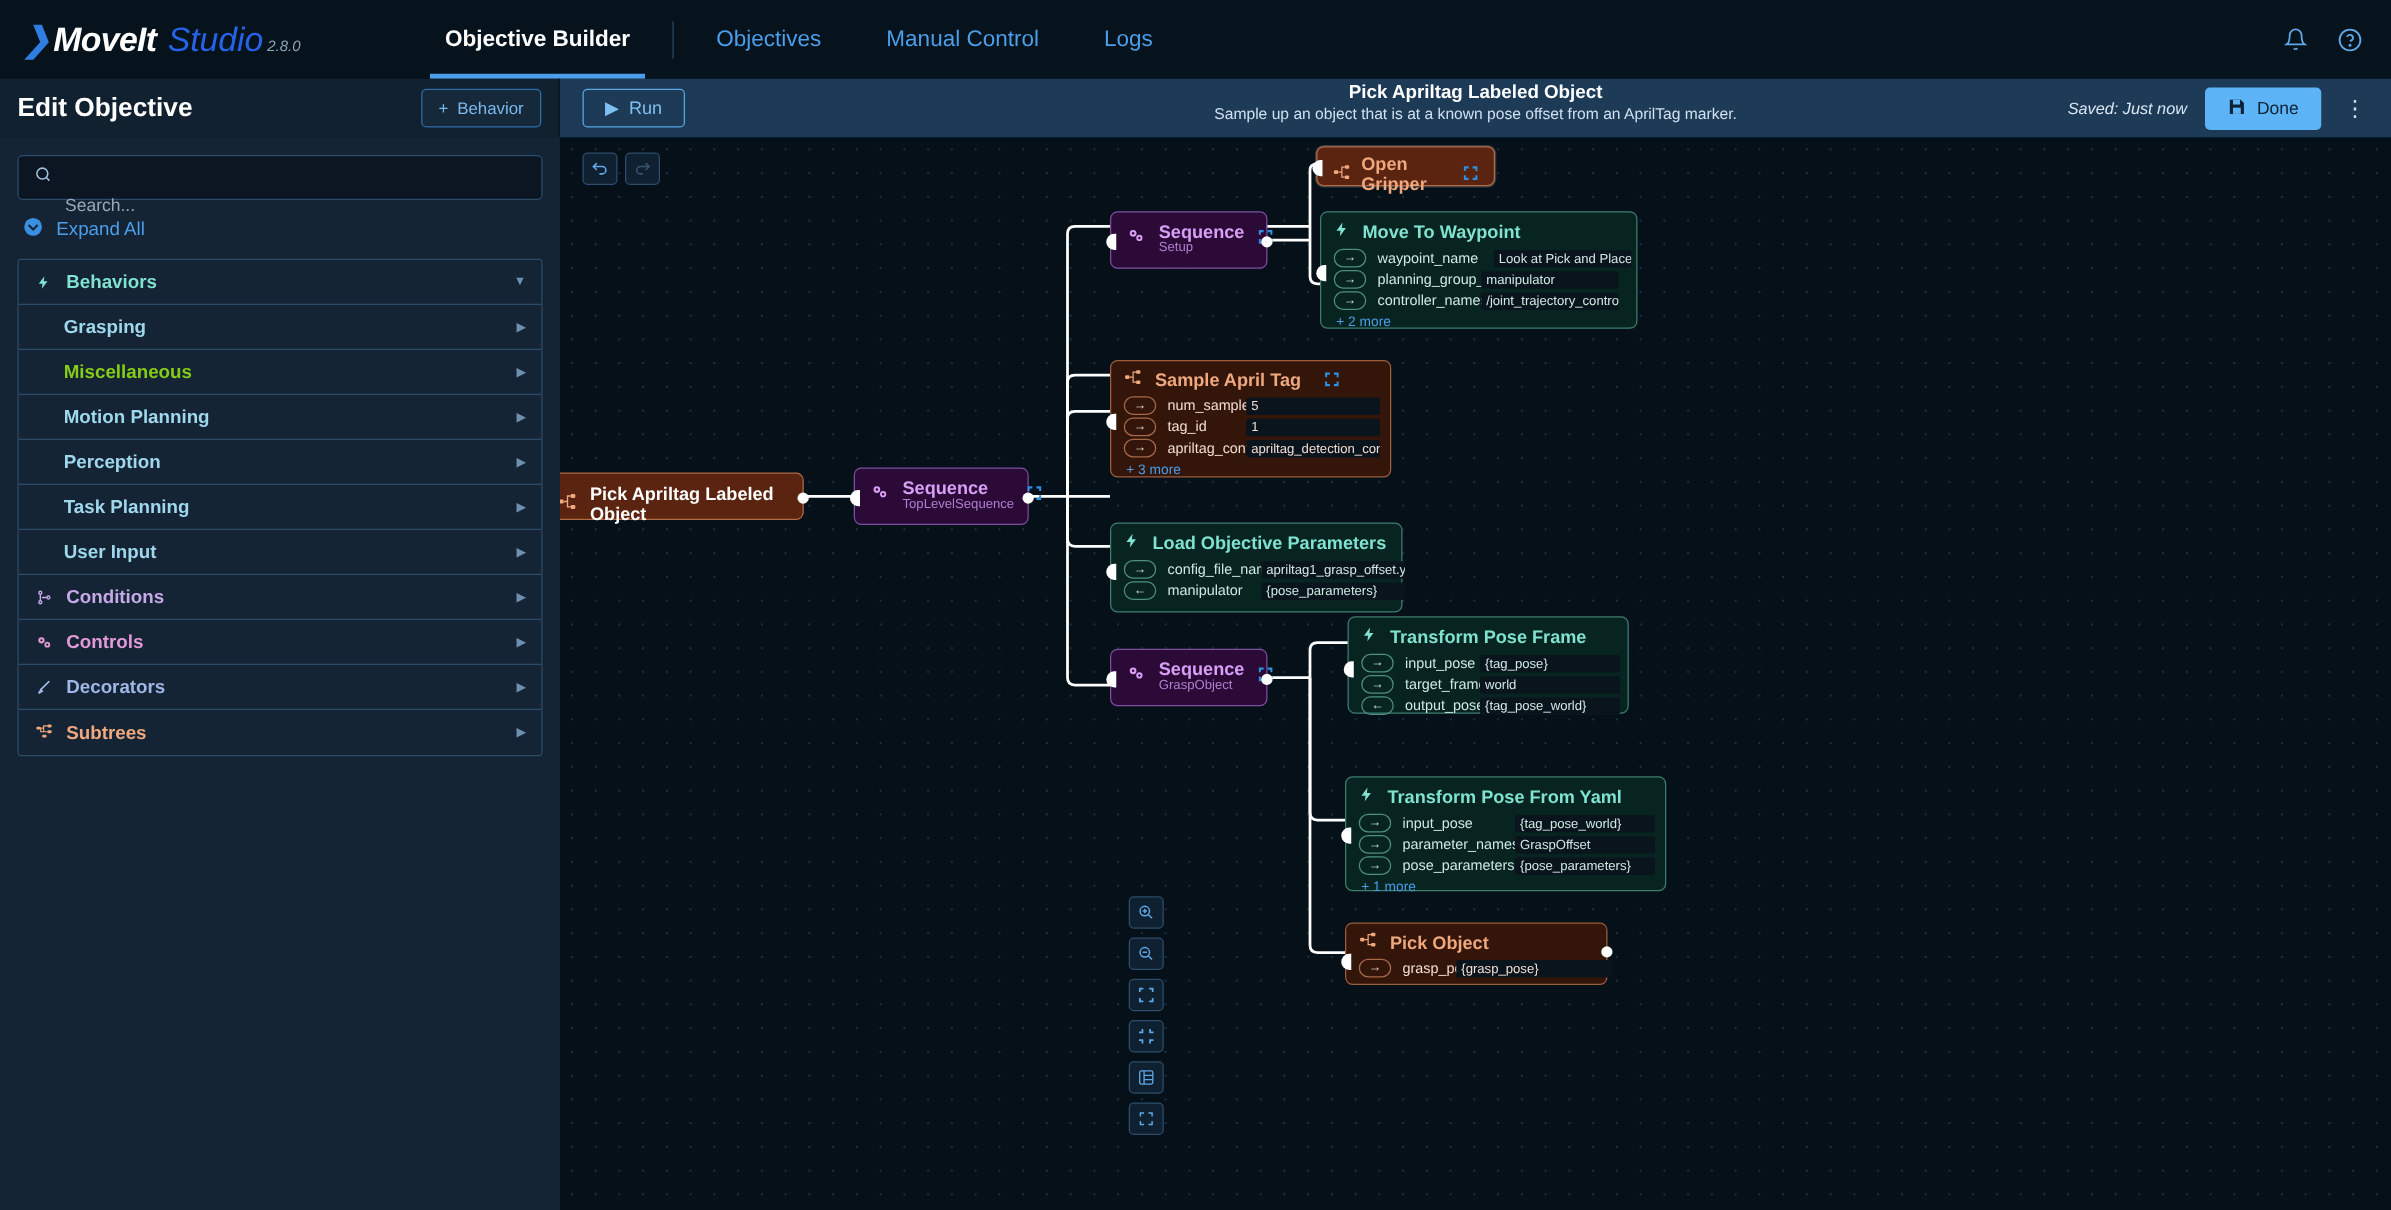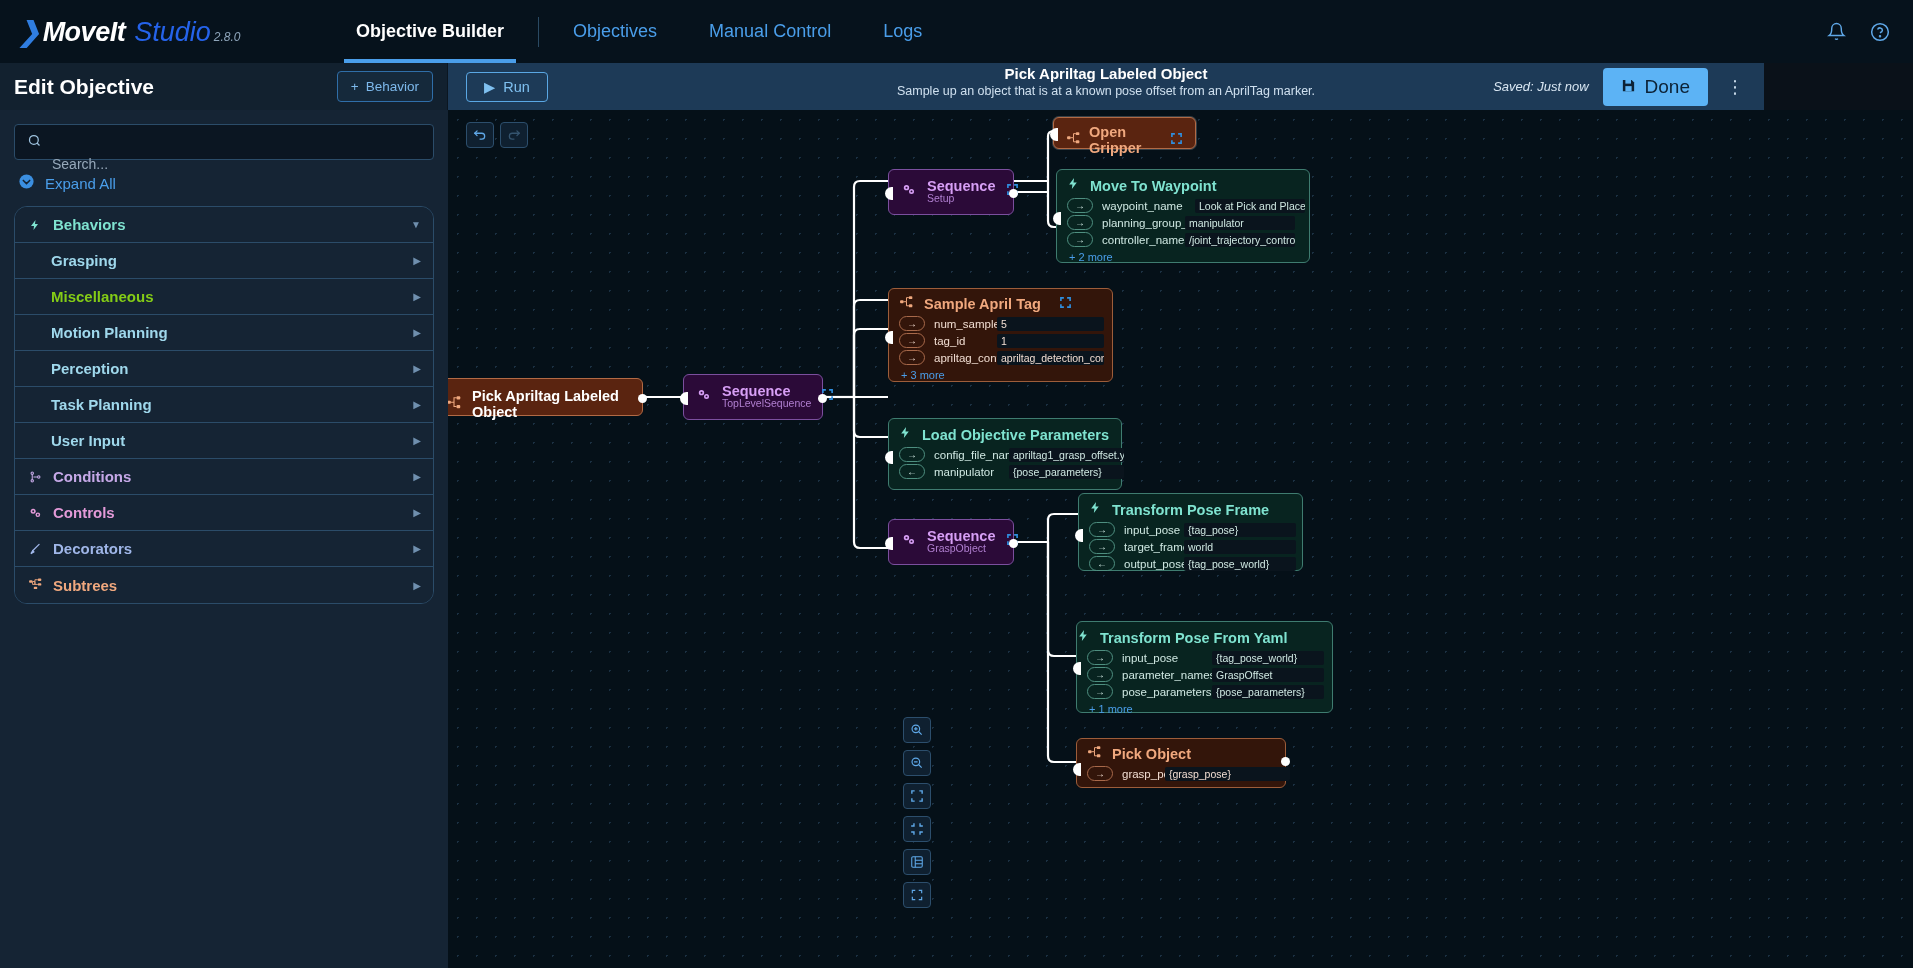--- a/index.html
+++ b/index.html
@@ -33,21 +33,21 @@
     content:""; position:absolute; left: 14px; right: 14px; bottom: 0; height: 4px;
     background:#4a9eea;
   }
   .navdiv { width:1px; height:30px; background:#2a4a63; margin: 0 8px; }
 
   .nav-right { margin-left:auto; display:flex; align-items:center; gap:22px; padding-right:22px; }
   .nav-icon { color:#5fa8e8; width:22px; height:22px; display:flex; align-items:center; justify-content:center; cursor:pointer; }
 
   
   .subbar {
-    position:absolute; left:0; top:63px; width:1764px; height:47px;
+    position:absolute; left:0; top:63px; width:1913px; height:47px;
     display:flex; align-items:center;
   }
   .subbar-left {
     width: 448px; height:47px; background:#12212f;
     display:flex; align-items:center; padding: 0 14px;
     border-right: 1px solid #0b1620;
   }
   .edit-title { font-size:21px; font-weight:700; color:#ffffff; }
   .behavior-btn {
     margin-left:auto; display:flex; align-items:center; gap:7px;
@@ -67,21 +67,21 @@
   .obj-titles {
     position:absolute; left:0; right:0; top:2px; text-align:center; pointer-events:none;
   }
   .obj-title { font-size:15px; font-weight:700; color:#ffffff; line-height:18px; }
   .obj-sub { font-size:12.5px; color:#cfe0ef; line-height:16px; }
   .subbar-right-end { margin-left:auto; display:flex; align-items:center; gap:14px; padding-right:16px; }
   .saved-label { font-size:13px; font-style:italic; color:#d8e6f2; }
   .done-btn {
     display:flex; align-items:flex-start; gap:9px;
     background:#5cb3f5; color:#0c2236; border:none; border-radius:4px;
-    font-size:19px; font-weight:500; padding: 8px 18px; cursor:pointer;
+    font-size:14px; font-weight:500; padding: 8px 18px; cursor:pointer;
   }
   .kebab { color:#cfe0ef; font-size:18px; letter-spacing:0; cursor:pointer; padding:0 4px; line-height:14px;}
 
   
   .sidebar {
     position:absolute; left:0; top:110px; width:448px; height:858px;
     background:#152434; padding: 14px;
   }
   .search-box {
     display:flex; align-items:center; gap:10px;
@@ -91,21 +91,21 @@
   .search-box input {
     flex:1; background:transparent; border:none; outline:none;
     color:#dbe7f2; font-size:14px; font-family:"Liberation Sans", sans-serif;margin-top:43px;
   }
   .search-box input::placeholder { color:#97a9ba; }
 
   .expand-all {
     display:flex; align-items:center; gap:10px; padding: 13px 6px 13px 4px;
     color:#4a9eea; font-size:15px; cursor:pointer;
   }
-  .cat-list { border:1px solid #2b4c69; border-radius:13px; overflow:hidden; }
+  .cat-list { border:1px solid #2b4c69; border-radius:3px; overflow:hidden; }
   .cat-row {
     display:flex; align-items:center; gap:10px;
     height:36px; padding: 0 12px;
     border-bottom:1px solid #2b4c69; cursor:pointer; background:#152434;
   }
   .cat-row:last-child { border-bottom:none; }
   .cat-label { font-size:15px; font-weight:700; }
   .cat-icon { width:16px; display:flex; align-items:center; justify-content:center; font-size:13px; }
   .cat-arrow { margin-left:auto; font-size:10px; color:#6f8fae; }
   .cat-indent { padding-left: 36px; }
@@ -650,21 +650,21 @@
     </div>
     <div class="nrow" style="position:relative;">
       <span class="port">←</span>
       <span class="pname">output_pose</span>
       <span class="pval" style="position:absolute; left:105px; width:112px;">{tag_pose_world}</span>
     </div>
     <div class="nub-l" style="left:-4px; top:35px;"></div>
   </div>
 
   <div class="node n-teal" style="left:628px; top:511px; width:257px; height:92px;">
-    <div class="node-head" style="padding: 6px 10px 2px 0;">
+    <div class="node-head" style="padding: 6px 10px 2px 10px;">
       <span>
         <svg width="13" height="15" viewBox="0 0 24 24" fill="#7fe3d0">
             <path d="M13 2L4 14h6l-1 8 9-12h-6z"></path>
           </svg>
       </span>
       <span class="node-title">Transform Pose From Yaml</span>
     </div>
     <div class="nrow" style="position:relative;">
       <span class="port">→</span>
       <span class="pname">input_pose</span>

